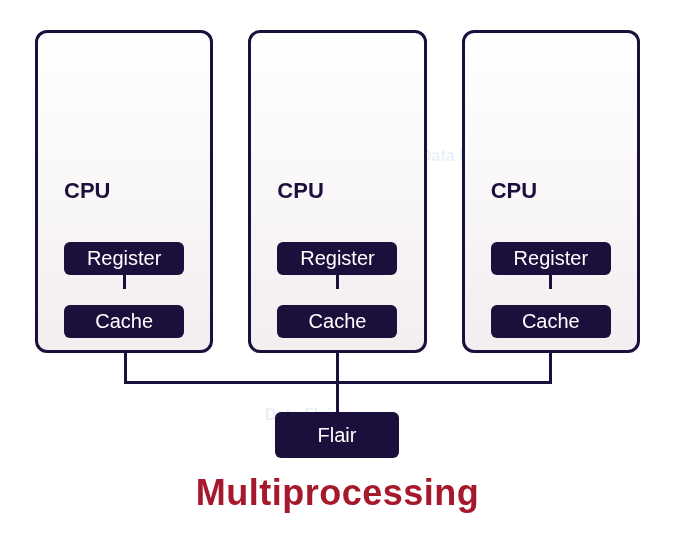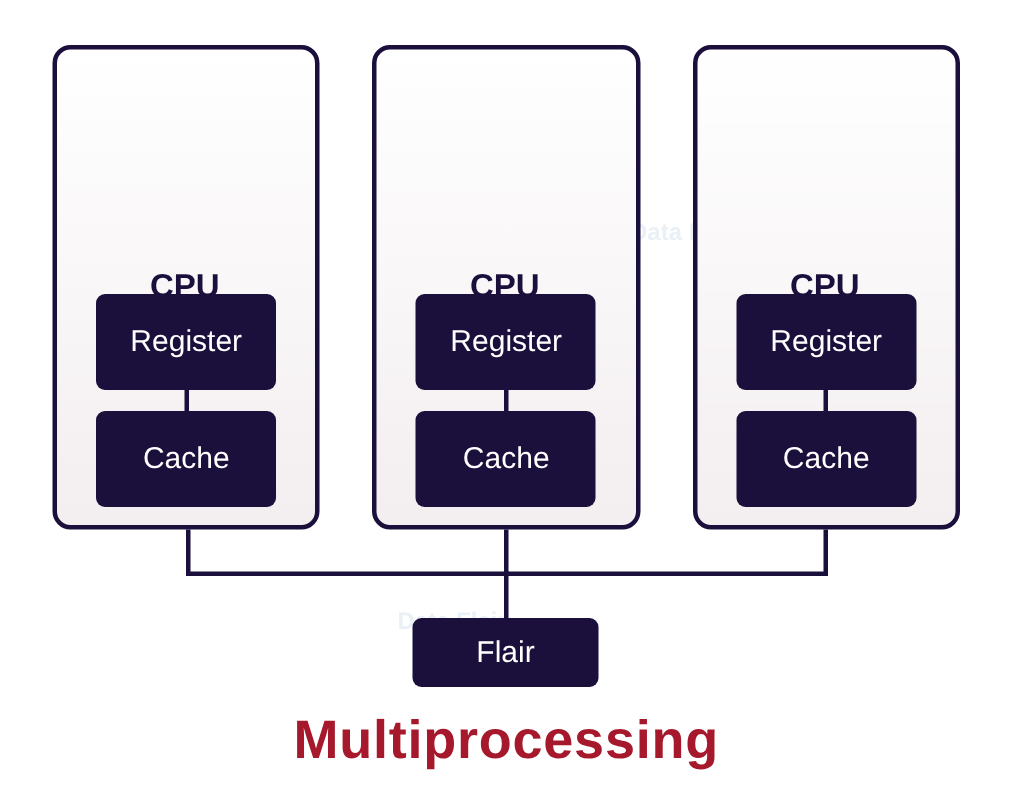--- a/index.html
+++ b/index.html
@@ -35,46 +35,45 @@
       justify-content: flex-end;
       padding-bottom: 12px;
     }
     .cpu-label {
       position: absolute;
       top: 145px;
       left: 26px;
       font-weight: 800;
       font-size: 22px;
       color: #1b0f3c;
-      margin-left: 36px;
     }
     .watermark {
       position: absolute;
       font-size: 16px;
       font-weight: 700;
       color: rgba(70,130,180,0.12);
       line-height: 1;
       white-space: nowrap;
       pointer-events: none;
     }
     .wm1 { top: 148px; left: 90px; }
     .wm2 { top: 148px; left: 420px; }
     .wm3 { top: 407px; left: 265px; }
     .inner-box {
       width: 120px;
-      height: 64px;
+      height: 33px;
       background: #1b0f3c;
       color: #ffffff;
       border-radius: 6px;
       display: flex;
       align-items: center;
       justify-content: center;
       font-size: 20px;
       font-weight: 500;
-      margin-top: 0;
+      margin-top: 16px;
     }
     .connector-vert {
       width: 3px;
       height: 14px;
       background: #1b0f3c;
     }
     .stub-down {
       position: absolute;
       width: 3px;
       background: #1b0f3c;

